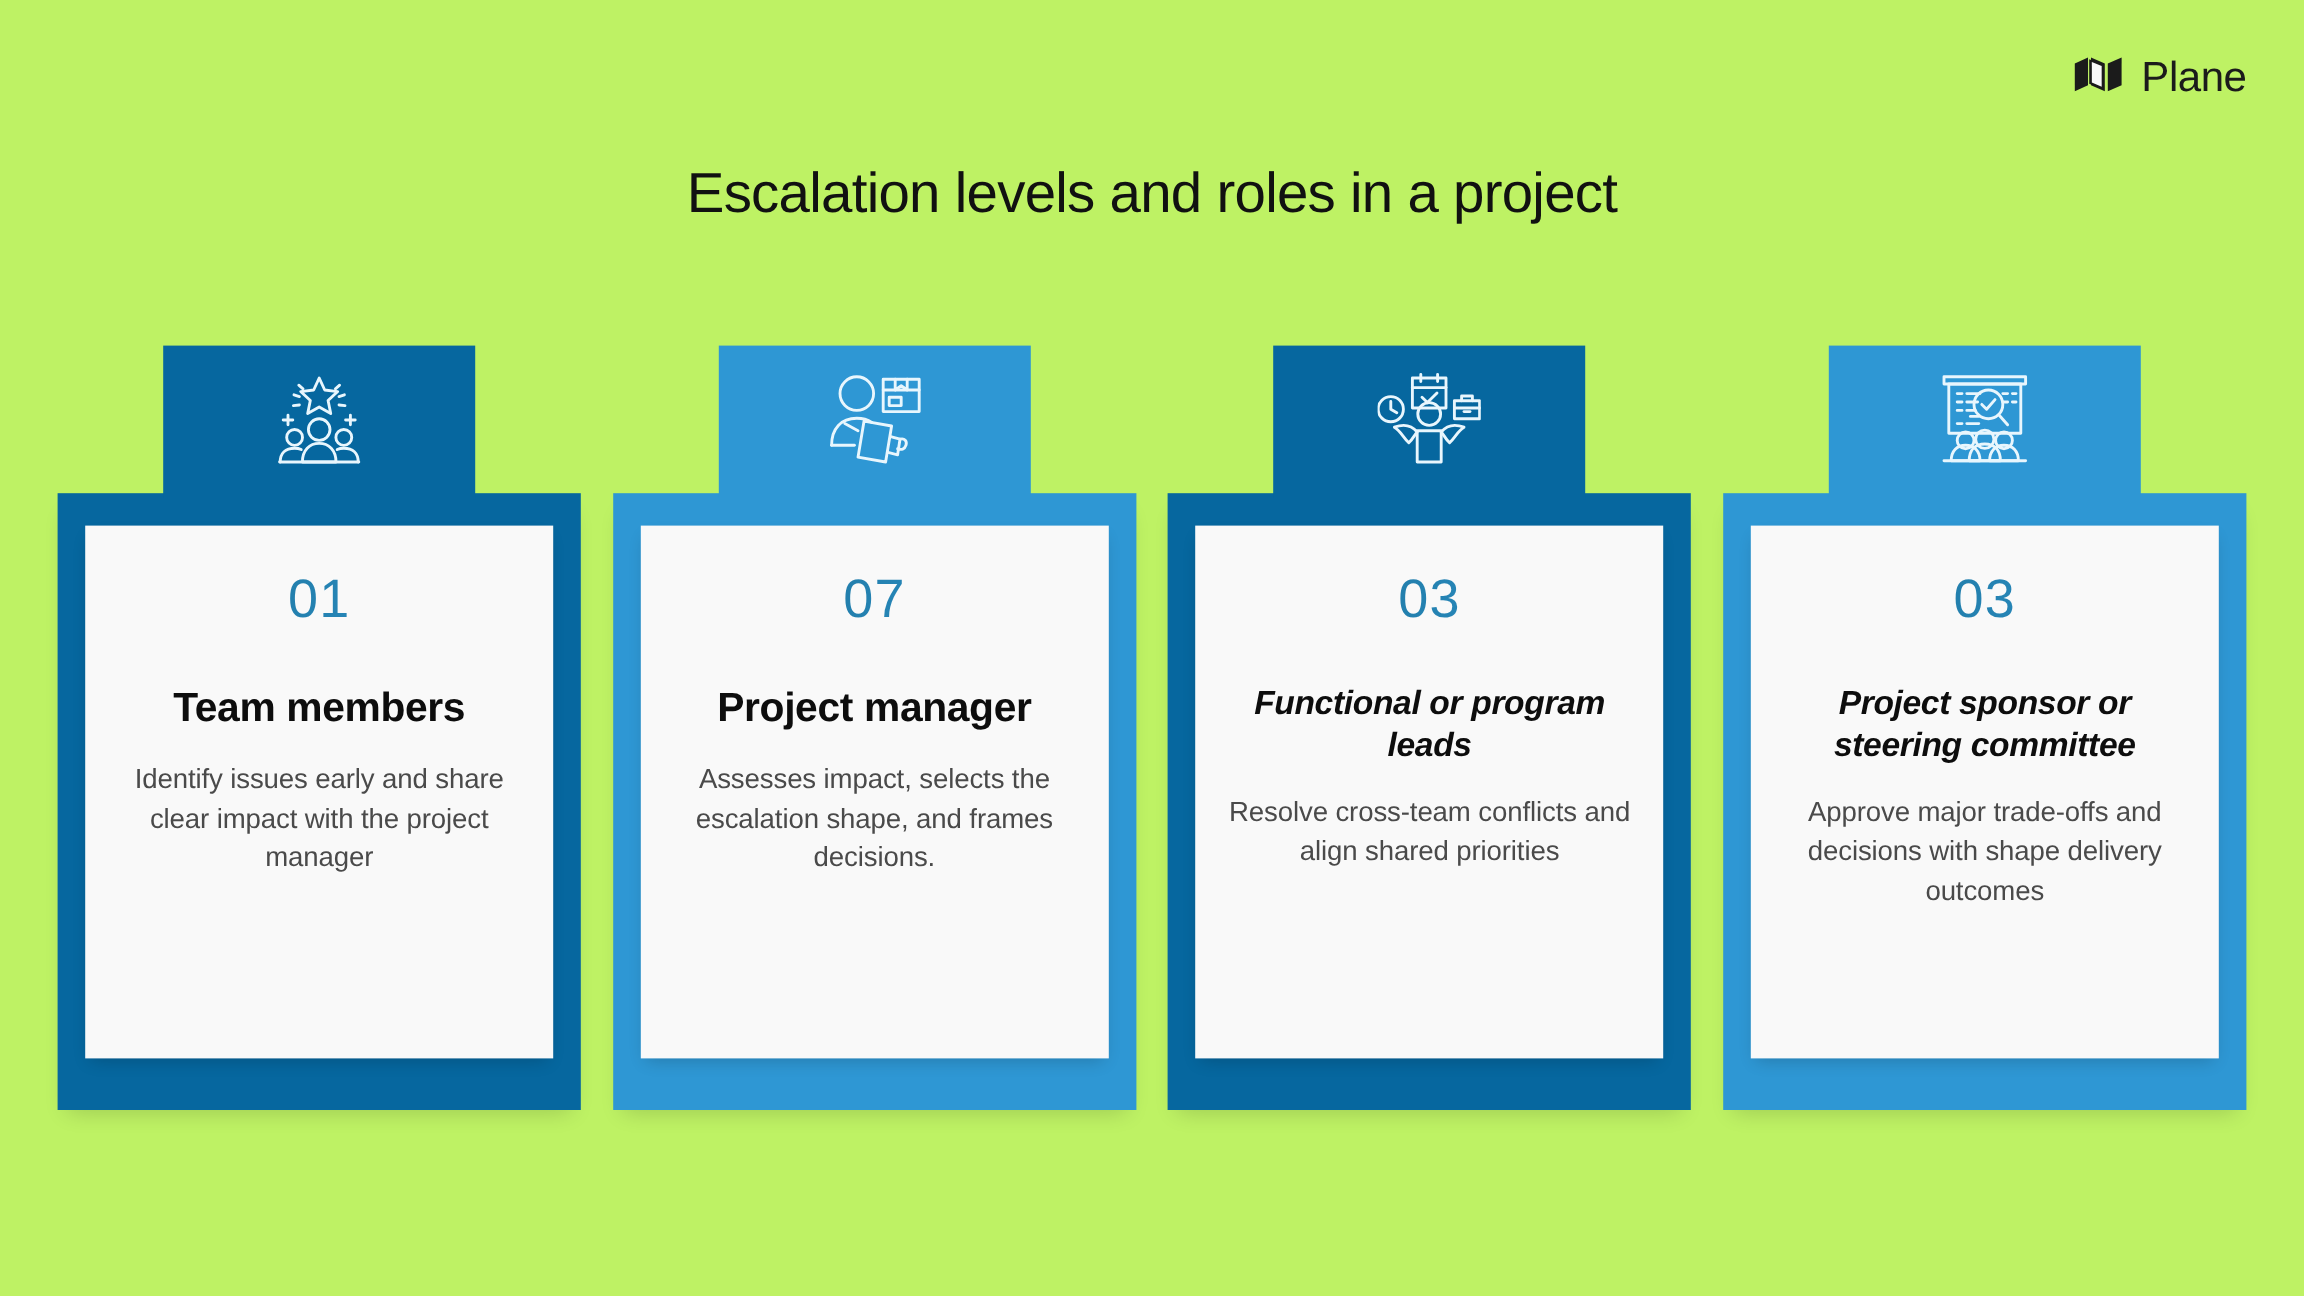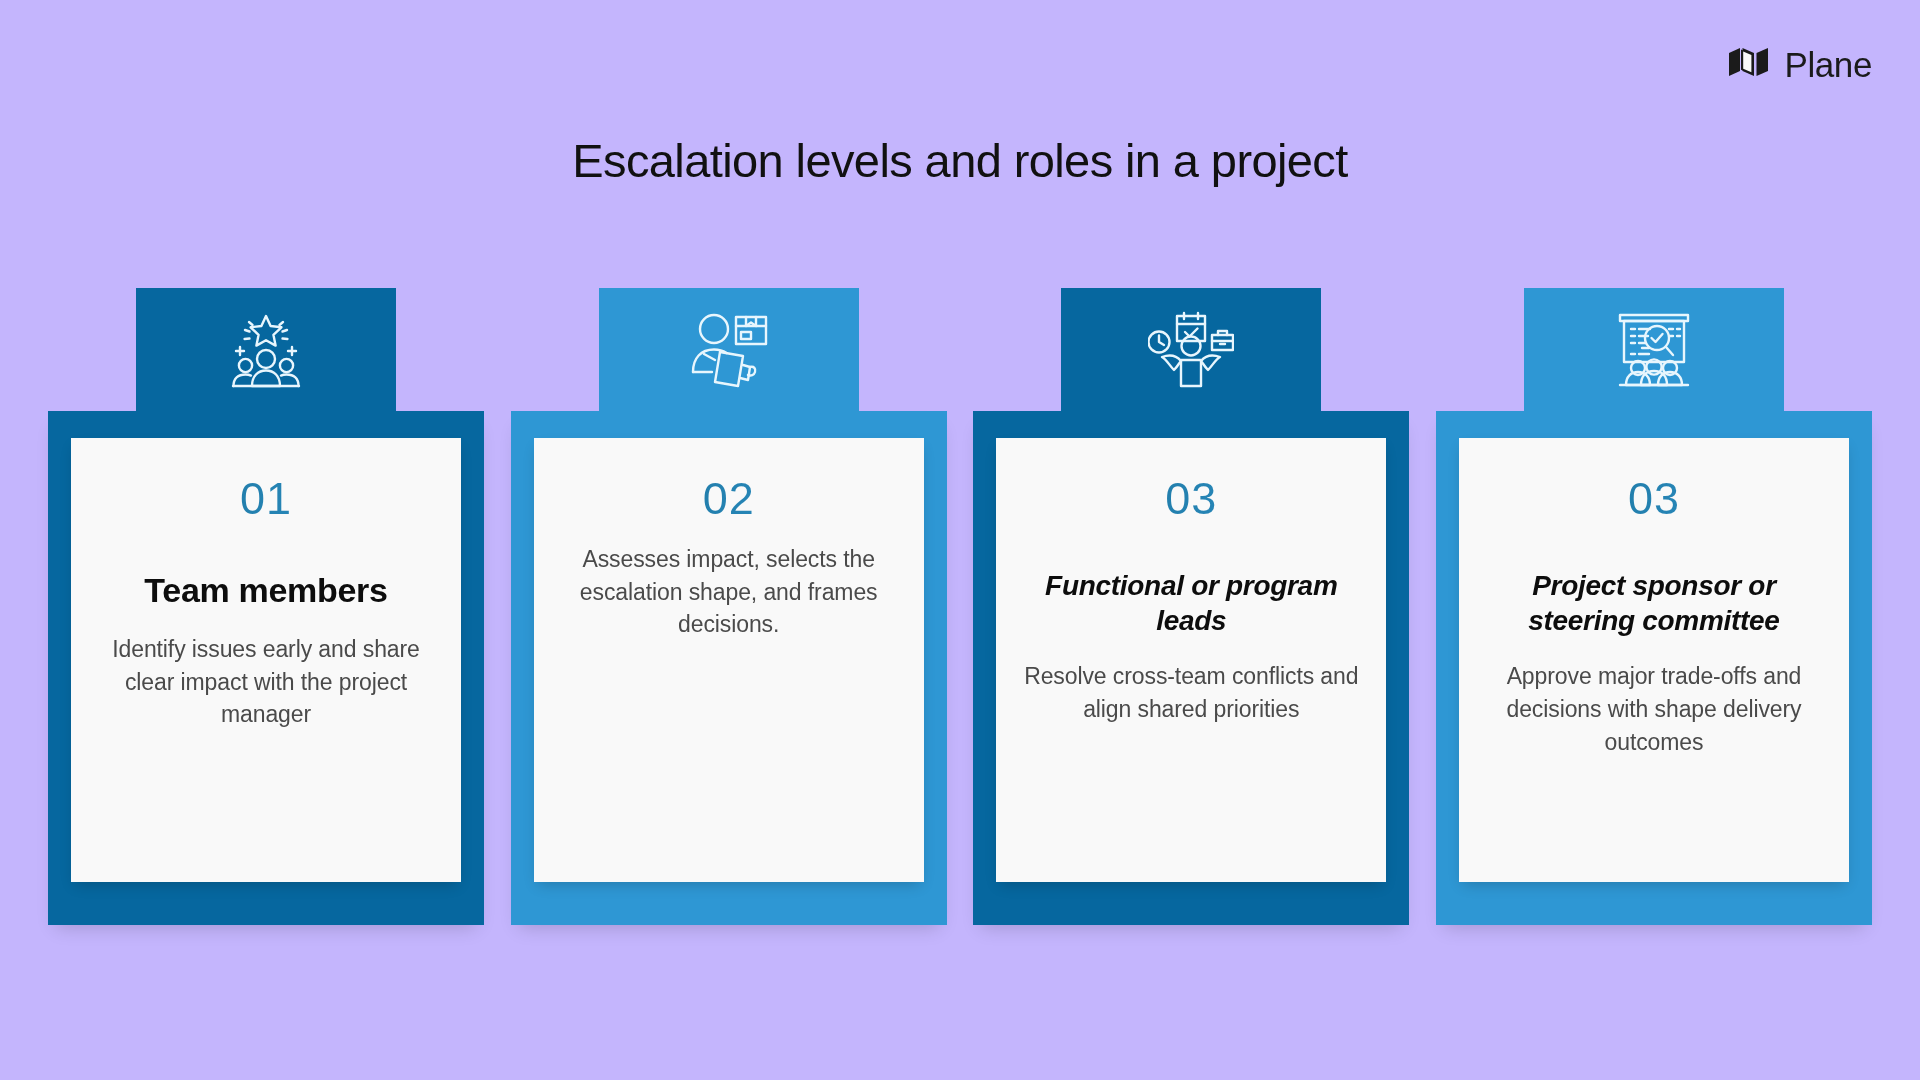--- a/index.html
+++ b/index.html
@@ -10,21 +10,21 @@
     height:1080px;
     background:#f9f9f9;
     font-family:"Liberation Sans", sans-serif;
     overflow:hidden;
   }
 
   .page {
     position:relative;
     width:1920px;
     height:1080px;
-    background:#c4b5fd;
+    background:#bef264;
   }
 
   
   .brand {
     position:absolute;
     top:46px;
     right:48px;
     display:flex;
     align-items:center;
     gap:13px;
@@ -206,21 +206,22 @@
             <path d="M55 55 L62 57 L60 70 L52 68"></path>
             <path d="M62 57 C66 56 68 58.5 67 62 C66 65.5 63 66 60 65"></path>
             <rect x="48" y="7" width="30" height="27"></rect>
             <path d="M48 16 L78 16"></path>
             <path d="M58 7 L58 16 L63 12.5 L68 16 L68 7"></path>
             <rect x="53" y="22" width="10" height="7"></rect>
           </svg>
         </span>
       </div>
       <div class="card-panel">
-        <div class="card-number">02</div>
+        <div class="card-number">07</div>
+        <div class="card-heading">Project manager</div>
         <div class="card-body">Assesses impact, selects the escalation shape, and frames decisions.</div>
       </div>
     </div>
 
     <div class="card card--wide">
       <div class="card-base" style="background:#06679f;"></div>
       <div class="card-tab" style="background:#06679f;">
         <span class="card-icon">
           <svg width="86" height="80" viewBox="0 0 86 80" fill="none" stroke="#e8f6fd" stroke-width="2.4" stroke-linecap="round" stroke-linejoin="round">
             <rect x="29" y="6" width="28" height="25"></rect>

